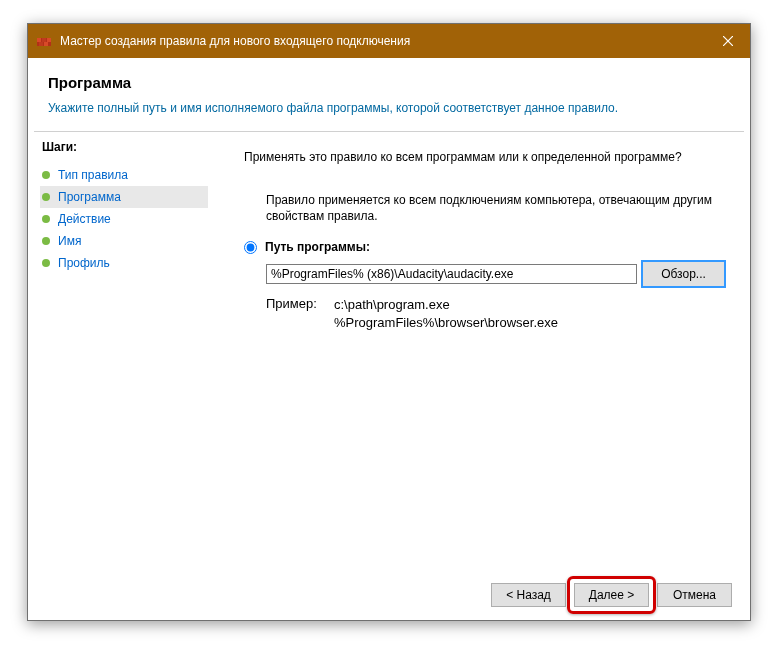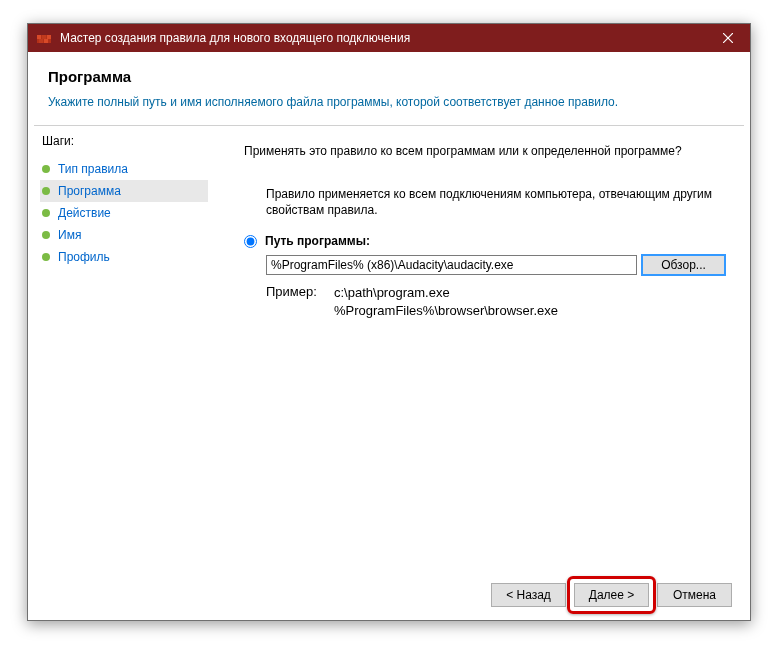--- a/index.html
+++ b/index.html
@@ -20,23 +20,23 @@
     top: 23px;
     width: 724px;
     height: 598px;
     background: #fff;
     box-shadow: 0 3px 14px rgba(0,0,0,0.4);
     border: 1px solid #707070;
     display: flex;
     flex-direction: column;
   }
   .titlebar {
-    background: #7f1d1d;
+    background: #a16207;
     color: #fff;
-    height: 28px;
+    height: 34px;
     display: flex;
     align-items: center;
     padding: 0 0 0 8px;
     flex-shrink: 0;
   }
   .titlebar-icon {
     width: 16px;
     height: 16px;
     margin-right: 8px;
     display: inline-flex;
@@ -83,21 +83,21 @@
     display: flex;
     overflow: hidden;
   }
   .sidebar {
     width: 190px;
     padding: 8px 10px 0 12px;
     flex-shrink: 0;
   }
   .steps-title {
     font-size: 12px;
-    font-weight: normal;
+    font-weight: bold;
     margin-bottom: 10px;
     padding-left: 2px;
   }
   .step {
     display: flex;
     align-items: center;
     padding: 4px 2px;
     cursor: pointer;
     color: #0066cc;
   }
@@ -149,21 +149,21 @@
     flex: 1;
     height: 20px;
     border: 1px solid #7a7a7a;
     font-family: inherit;
     font-size: 12px;
     padding: 1px 4px;
     background: #fff;
   }
   .browse-btn {
     width: 85px;
-    height: 22px;
+    height: 28px;
     border: 2px solid #3399ff;
     background: #e1e1e1;
     font-family: inherit;
     font-size: 12px;
     cursor: pointer;
   }
   .example-row {
     display: flex;
     margin-left: 22px;
     font-size: 13px;

